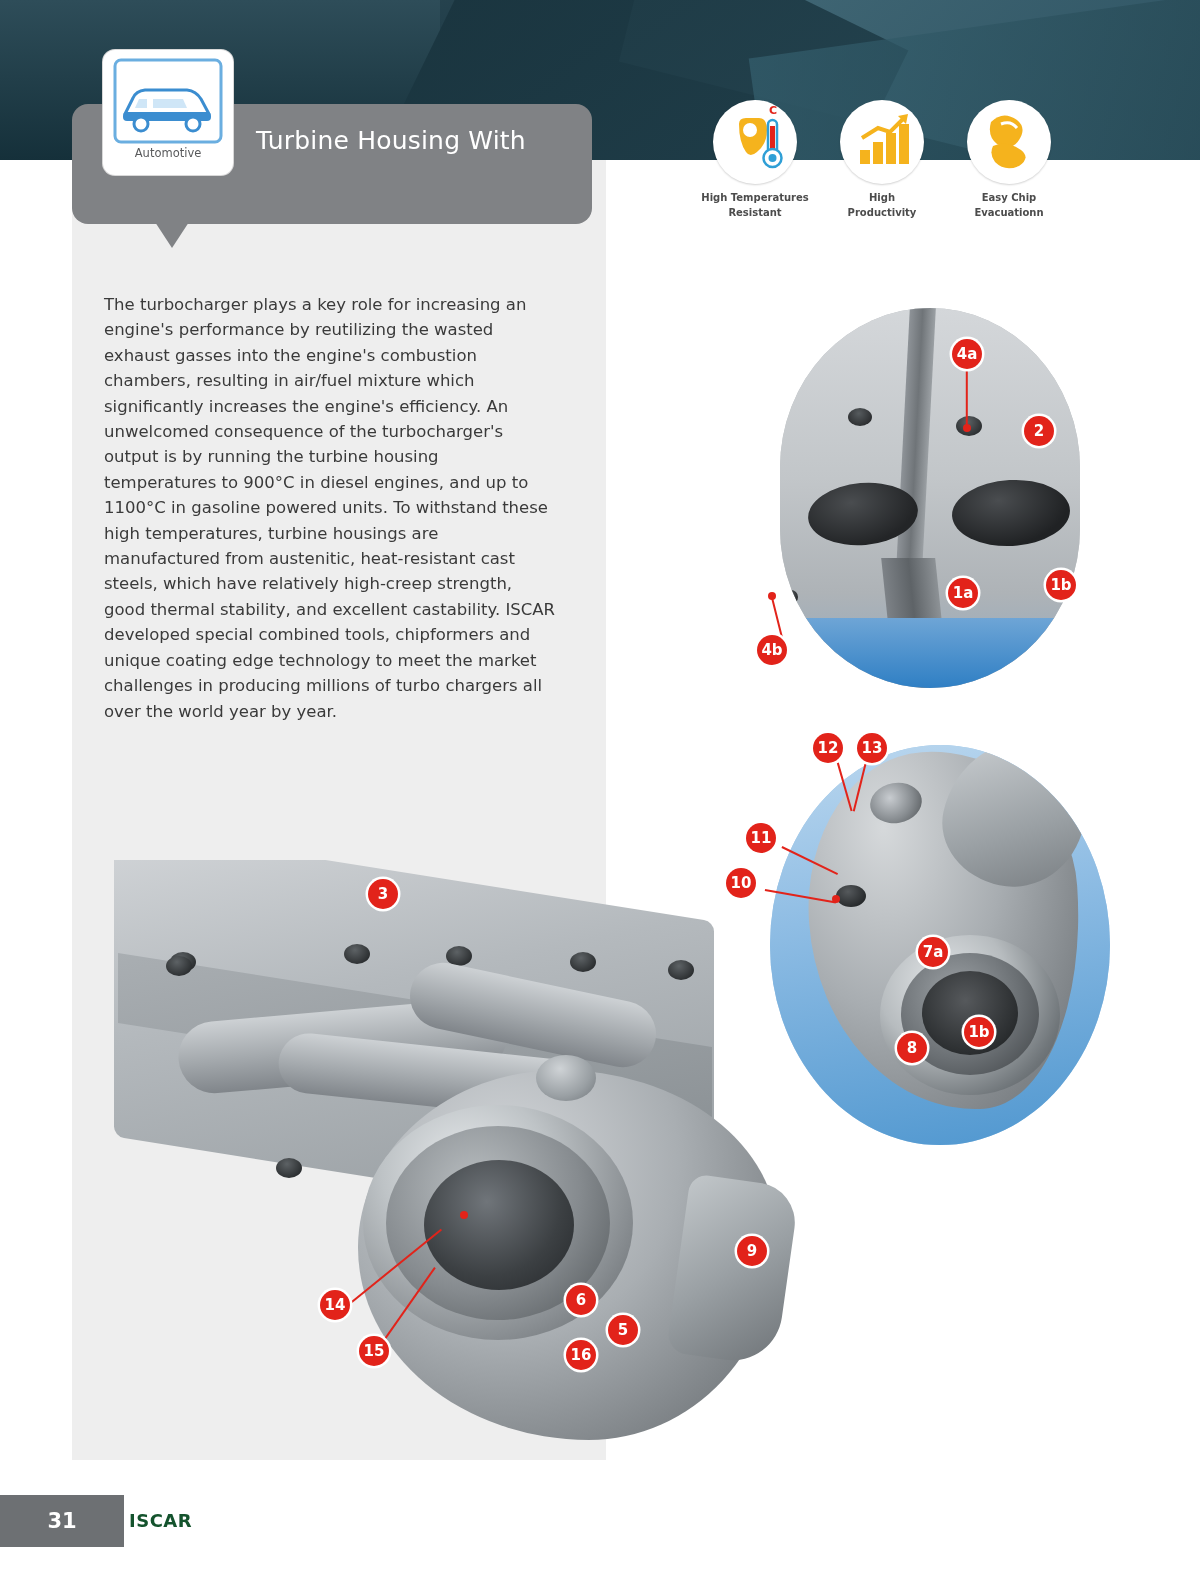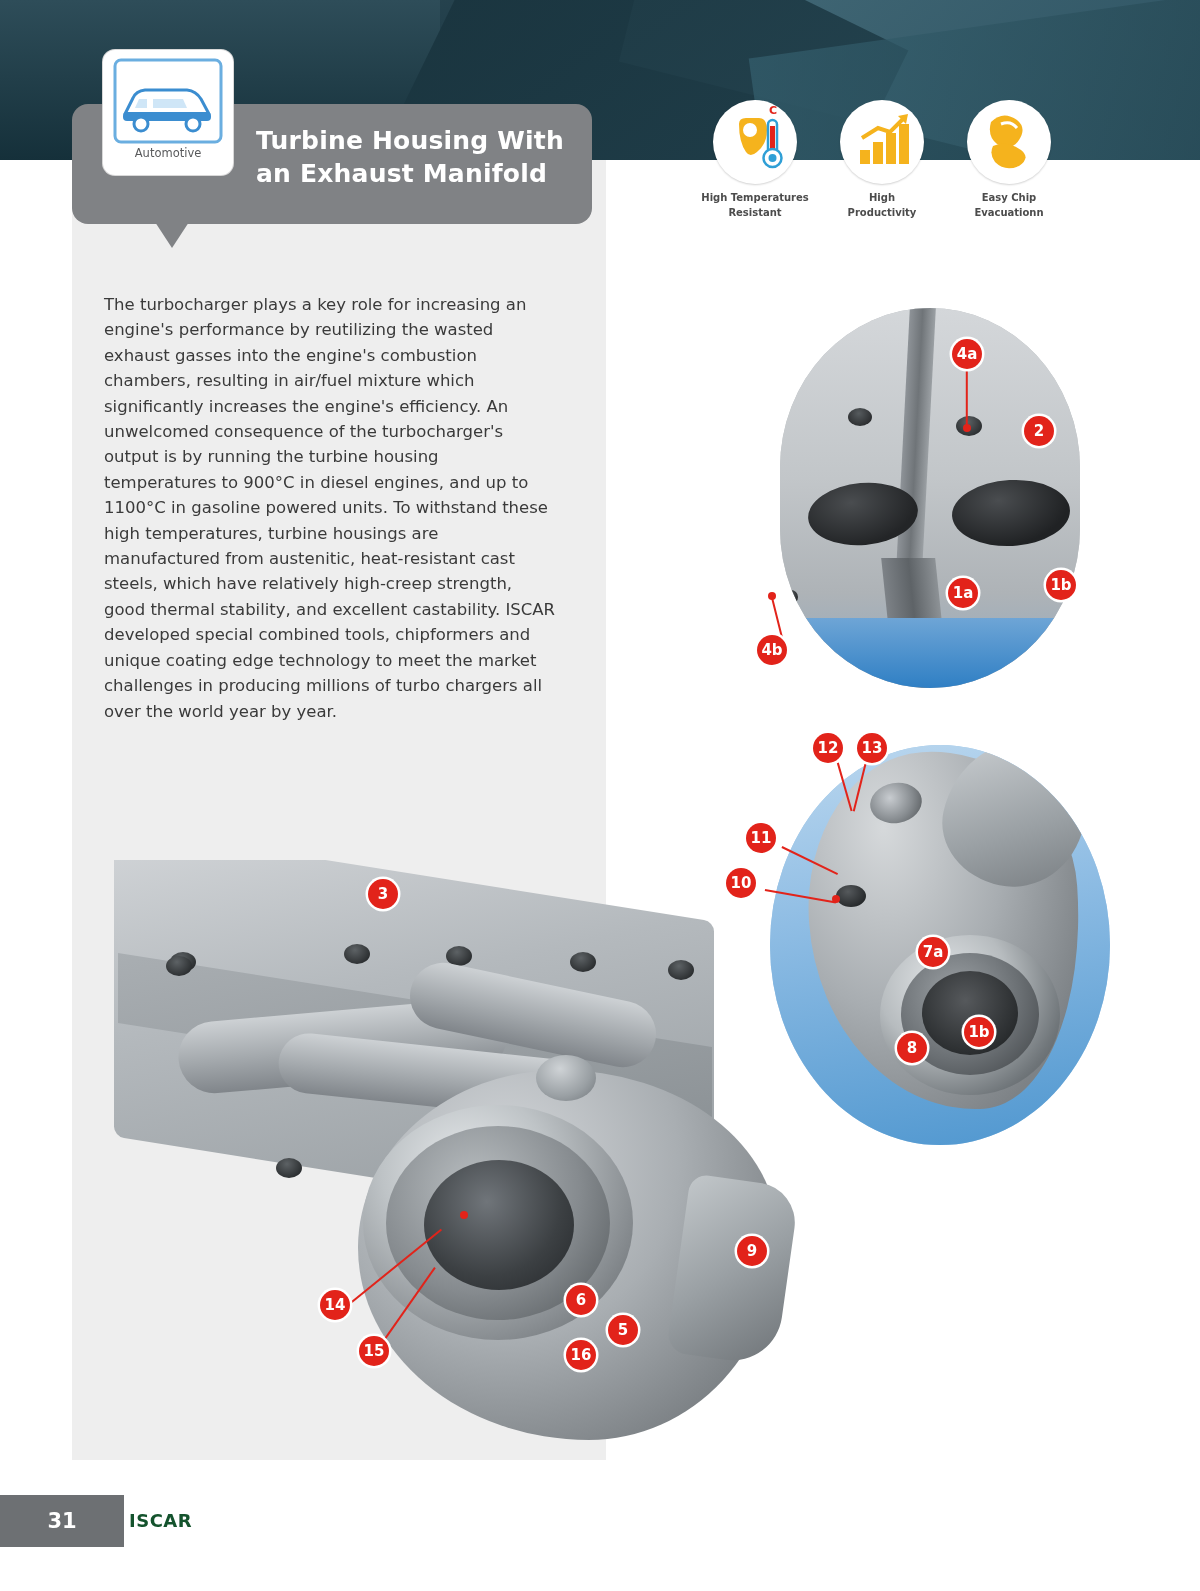--- a/index.html
+++ b/index.html
@@ -77,21 +77,21 @@
     border-left: 17px solid transparent;
     border-right: 17px solid transparent;
     border-top: 26px solid #808285;
   }
   .title-text {
     position: absolute;
     left: 256px; top: 124px;
     width: 340px;
     color: #ffffff;
     font-family: "DejaVu Sans", sans-serif;
-    font-weight: bold;
+    font-weight: normal;
     font-size: 25px;
     line-height: 33px;
     letter-spacing: .2px;
   }
 
   
   .car-badge {
     position: absolute;
     left: 103px; top: 50px;
     width: 130px; height: 125px;
@@ -438,21 +438,20 @@
   <div class="banner-shape-b"></div>
   <div class="banner-shape-c"></div>
 </div>
 
 <div class="content-panel"></div>
 
 <div class="title-bubble"></div>
 <div class="title-bubble-tail"></div>
 <div class="title-text">
   <div>Turbine Housing With</div>
-  <div>an Exhaust Manifold</div>
 </div>
 
 <div class="car-badge">
   <span class="car-svg">
     <svg width="110" height="86" viewBox="0 0 110 86">
       <rect x="2" y="2" width="106" height="82" rx="6" fill="#ffffff" stroke="#6aaee0" stroke-width="3"></rect>
       <path d="M12 56 L20 40 Q23 33 32 32 L74 32 Q83 33 88 41 L96 56 Z" fill="#ffffff" stroke="#3b8dd0" stroke-width="3" stroke-linejoin="round"></path>
       <path d="M26 41 L34 41 L34 50 L22 50 Z" fill="#cfe6f7"></path>
       <path d="M40 41 L70 41 L74 50 L40 50 Z" fill="#cfe6f7"></path>
       <rect x="10" y="54" width="88" height="9" rx="4" fill="#3b8dd0"></rect>

